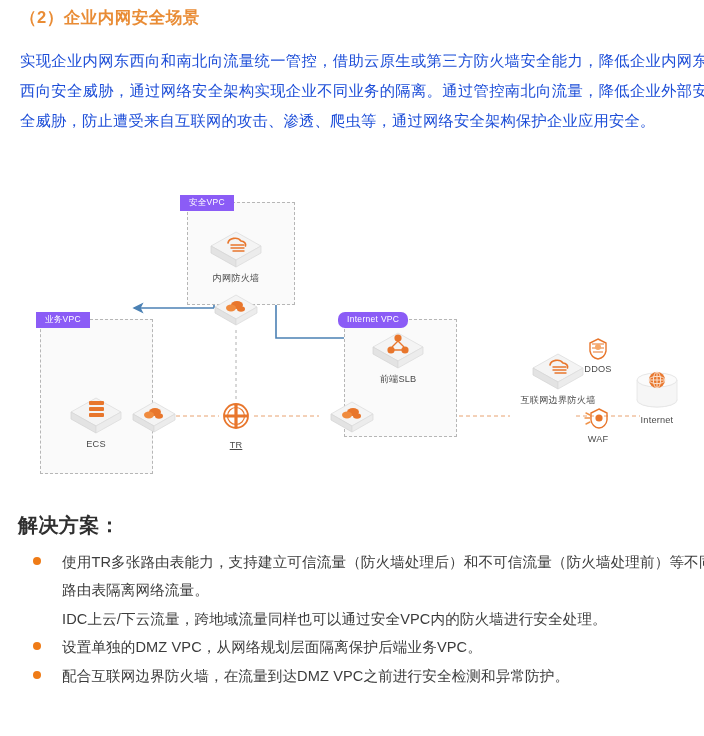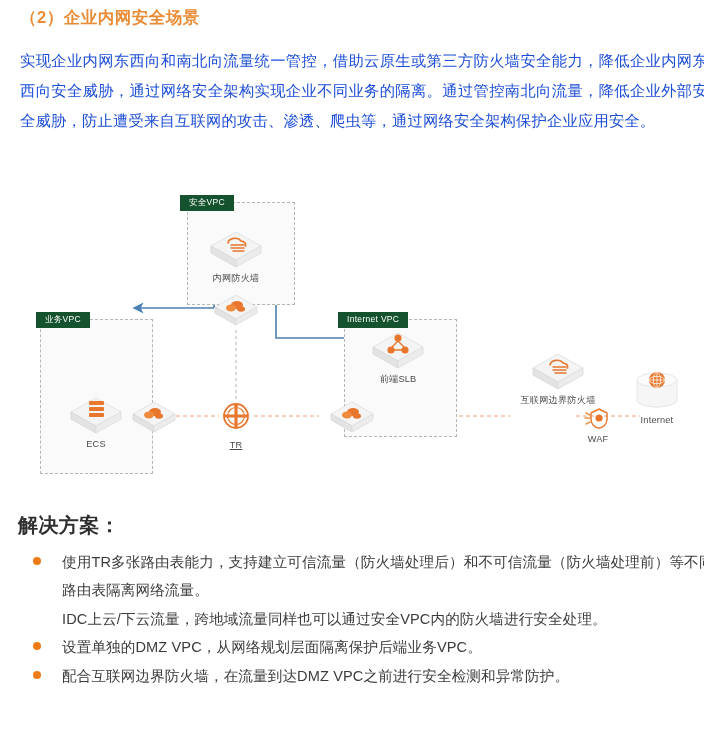--- a/index.html
+++ b/index.html
@@ -48,21 +48,21 @@
   }
   .diagram svg { position: absolute; left: 0; top: 0; }
 
   .vpc-box {
     position: absolute;
     border: 1px dashed #b6b6b6;
     background: #fafafa;
   }
   .vpc-tag {
     position: absolute;
-    background: #14532d;
+    background: #8b5cf6;
     color: #ffffff;
     font-size: 8.5px;
     padding: 3px 9px 4px 9px;
     line-height: 1;
     white-space: nowrap;
     letter-spacing: 0.3px;
   }
 
   .node {
     position: absolute;
@@ -159,21 +159,21 @@
       <path d="M 562 226 L 626 226" stroke="#e8a270" stroke-width="1" fill="none" stroke-dasharray="4,3"></path>
     </svg>
 
     <div class="vpc-box" style="left:173px; top:12px; width:108px; height:103px;"></div>
     <div class="vpc-tag" style="left:166px; top:5px;">安全VPC</div>
 
     <div class="vpc-box" style="left:26px; top:129px; width:113px; height:155px;"></div>
     <div class="vpc-tag" style="left:22px; top:122px;">业务VPC</div>
 
     <div class="vpc-box" style="left:330px; top:129px; width:113px; height:118px;"></div>
-    <div class="vpc-tag" style="left:324px; top:122px;">Internet VPC</div>
+    <div class="vpc-tag" style="left:324px; top:122px;border-radius:7px;">Internet VPC</div>
 
     <div class="node" style="left:183px; top:36px;">
       <div class="glyph">
         <svg width="78" height="46" viewBox="0 0 78 46">
           <path d="M39 6 L64 20 L39 34 L14 20 Z" fill="#f4f4f4" stroke="#dddddd" stroke-width="0.8"></path>
           <path d="M14 20 L14 27 L39 41 L39 34 Z" fill="#e3e3e3" stroke="#d6d6d6" stroke-width="0.8"></path>
           <path d="M39 34 L39 41 L64 27 L64 20 Z" fill="#ececec" stroke="#dcdcdc" stroke-width="0.8"></path>
           <path d="M31 17 a7 5.5 0 0 1 13 -2 a5 4 0 0 1 4.5 5" fill="none" stroke="#e8762c" stroke-width="1.6" stroke-linecap="round"></path>
           <path d="M34 19 L47 19 M34 22 L47 22 M36 25 L47 25" stroke="#e8762c" stroke-width="1.4" stroke-linecap="round"></path>
         </svg>
@@ -268,20 +268,30 @@
           <path d="M54 6 L79 20 L54 34 L29 20 Z" fill="#f4f4f4" stroke="#dddddd" stroke-width="0.8"></path>
           <path d="M29 20 L29 27 L54 41 L54 34 Z" fill="#e3e3e3" stroke="#d6d6d6" stroke-width="0.8"></path>
           <path d="M54 34 L54 41 L79 27 L79 20 Z" fill="#ececec" stroke="#dcdcdc" stroke-width="0.8"></path>
           <path d="M46 17 a7 5.5 0 0 1 13 -2 a5 4 0 0 1 4.5 5" fill="none" stroke="#e8762c" stroke-width="1.6" stroke-linecap="round"></path>
           <path d="M49 19 L62 19 M49 22 L62 22 M51 25 L62 25" stroke="#e8762c" stroke-width="1.4" stroke-linecap="round"></path>
         </svg>
       </div>
       <div class="cap">互联网边界防火墙</div>
     </div>
 
+    <div class="node" style="left:552px; top:146px; width:64px;">
+      <div class="glyph" style="width:64px; height:26px;">
+        <svg width="64" height="26" viewBox="0 0 64 26">
+          <path d="M32 3 L40 7 L40 15 a10 10 0 0 1 -8 8 a10 10 0 0 1 -8 -8 L24 7 Z" fill="none" stroke="#e8762c" stroke-width="1.4"></path>
+          <path d="M26 8 L38 8 M26 12 L38 12 M27 16 L37 16" stroke="#e8762c" stroke-width="1.2"></path>
+          <circle cx="32" cy="11" r="3" fill="#f6a96a"></circle>
+        </svg>
+      </div>
+      <div class="cap" style="margin-top:2px;">DDOS</div>
+    </div>
 
     <div class="node" style="left:552px; top:216px; width:64px;">
       <div class="glyph" style="width:64px; height:26px;">
         <svg width="64" height="26" viewBox="0 0 64 26">
           <path d="M33 3 L41 7 L41 14 a9 9 0 0 1 -8 8 a9 9 0 0 1 -8 -8 L25 7 Z" fill="none" stroke="#e8762c" stroke-width="1.4"></path>
           <circle cx="33" cy="12" r="3.6" fill="#e8762c"></circle>
           <path d="M20 7 L24 9 M19 12 L24 12 M20 18 L24 16" stroke="#f0934a" stroke-width="1.4" stroke-linecap="round"></path>
         </svg>
       </div>
       <div class="cap" style="margin-top:2px;">WAF</div>

